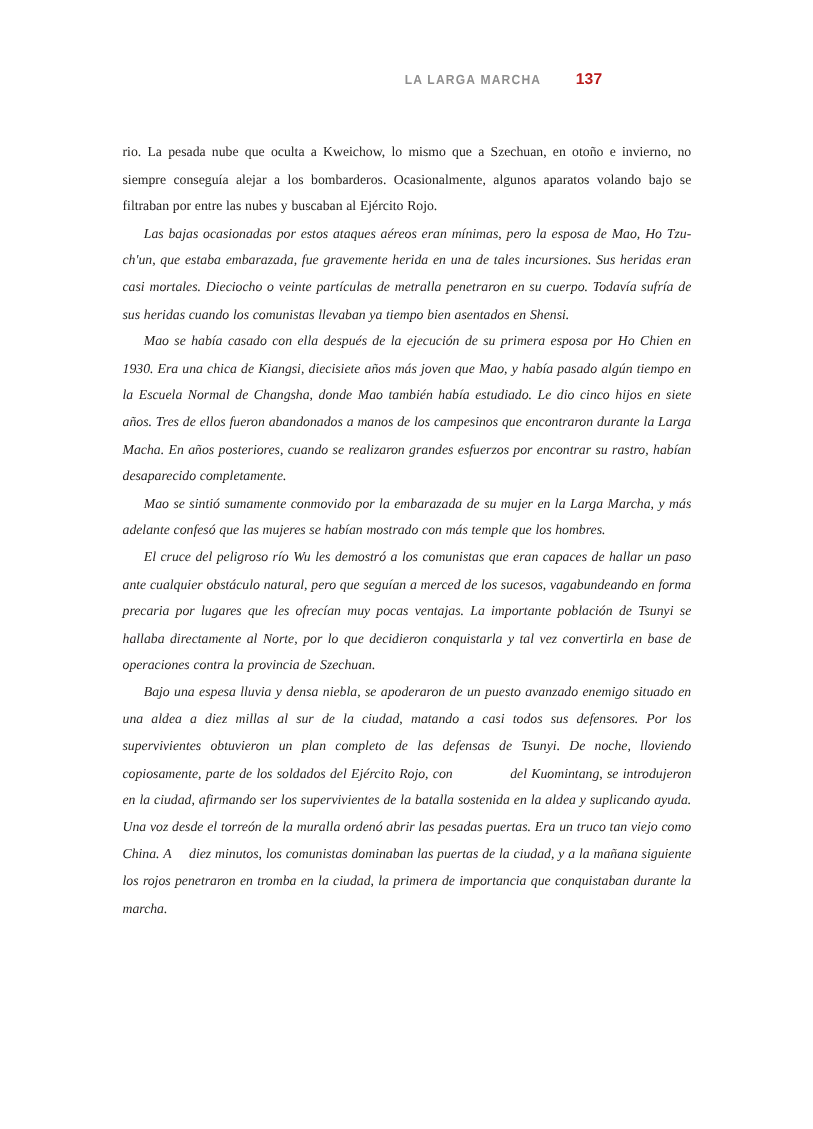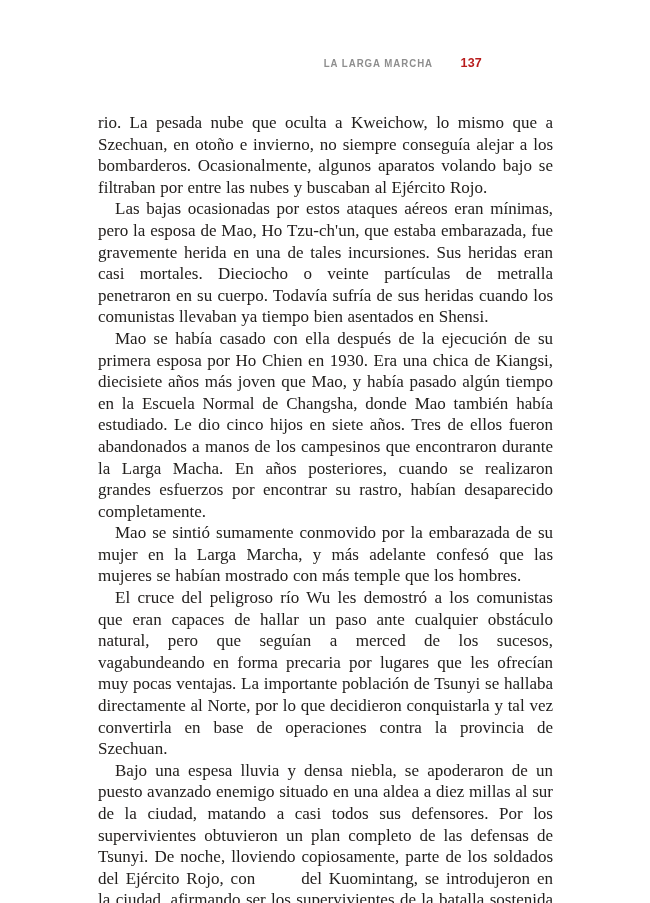--- a/index.html
+++ b/index.html
@@ -58,32 +58,33 @@
   
   .textblock {
     position: absolute;
     top: 112px;
     left: 98px;
     width: 455px;
   }
 
   .para {
     margin: 0;
-    font-size: 17px;
+    font-size: 11px;
     line-height: 21.6px;
     color: #23201e;
     text-align: justify;
     text-justify: inter-word;
     hyphens: manual;
     -webkit-hyphens: manual;
     word-spacing: 0.02em;
   }
 
   .para + .para {
     text-indent: 0;
+    font-style: italic;
   }
 
   
   .para.indent {
     text-indent: 17px;
   }
 
   
   .para {
     text-align-last: left;

